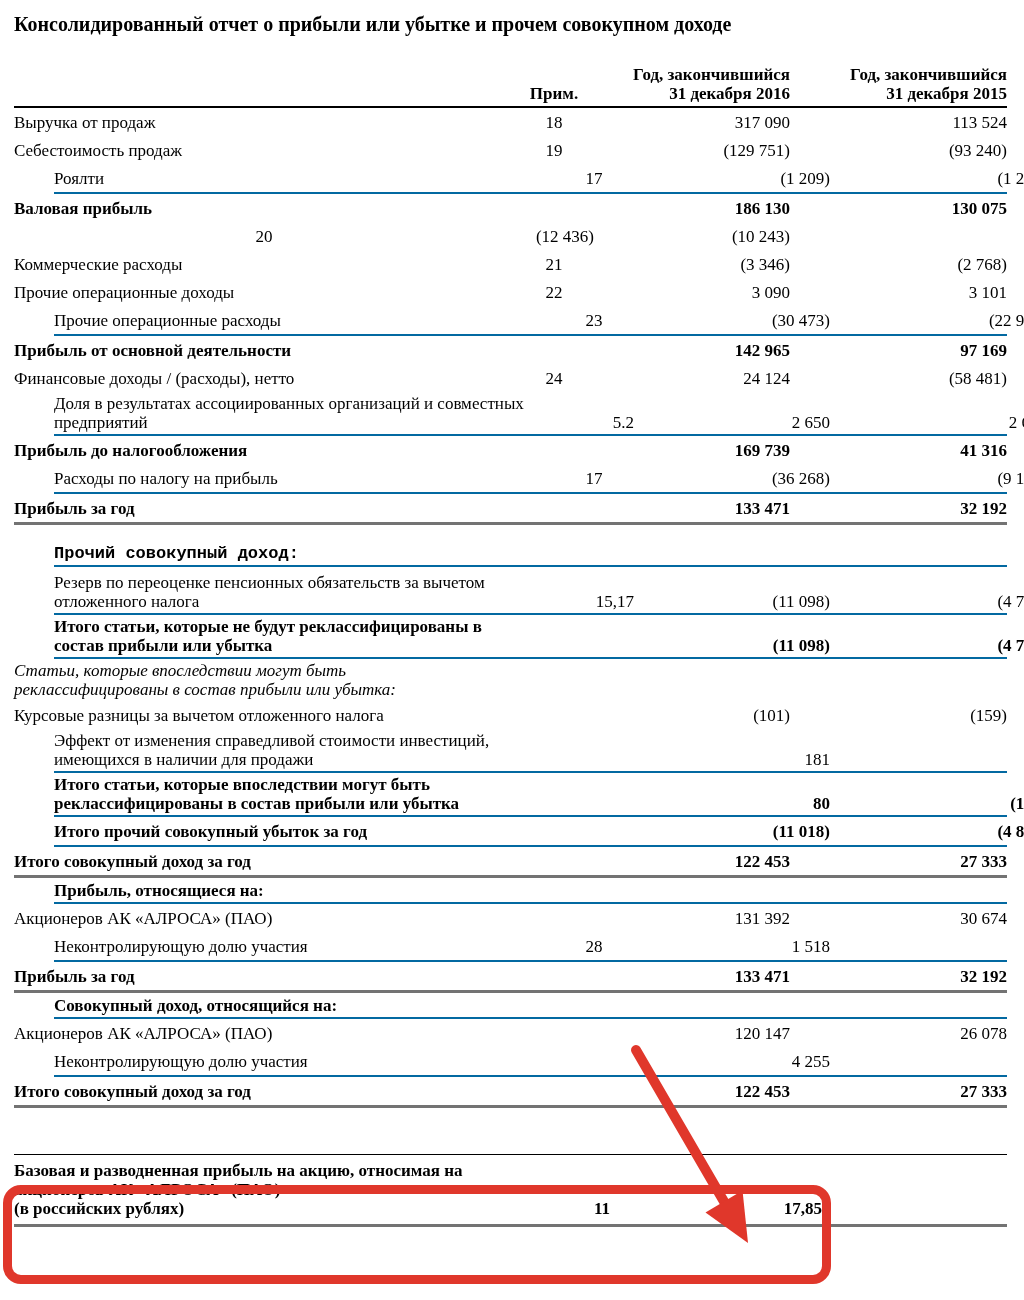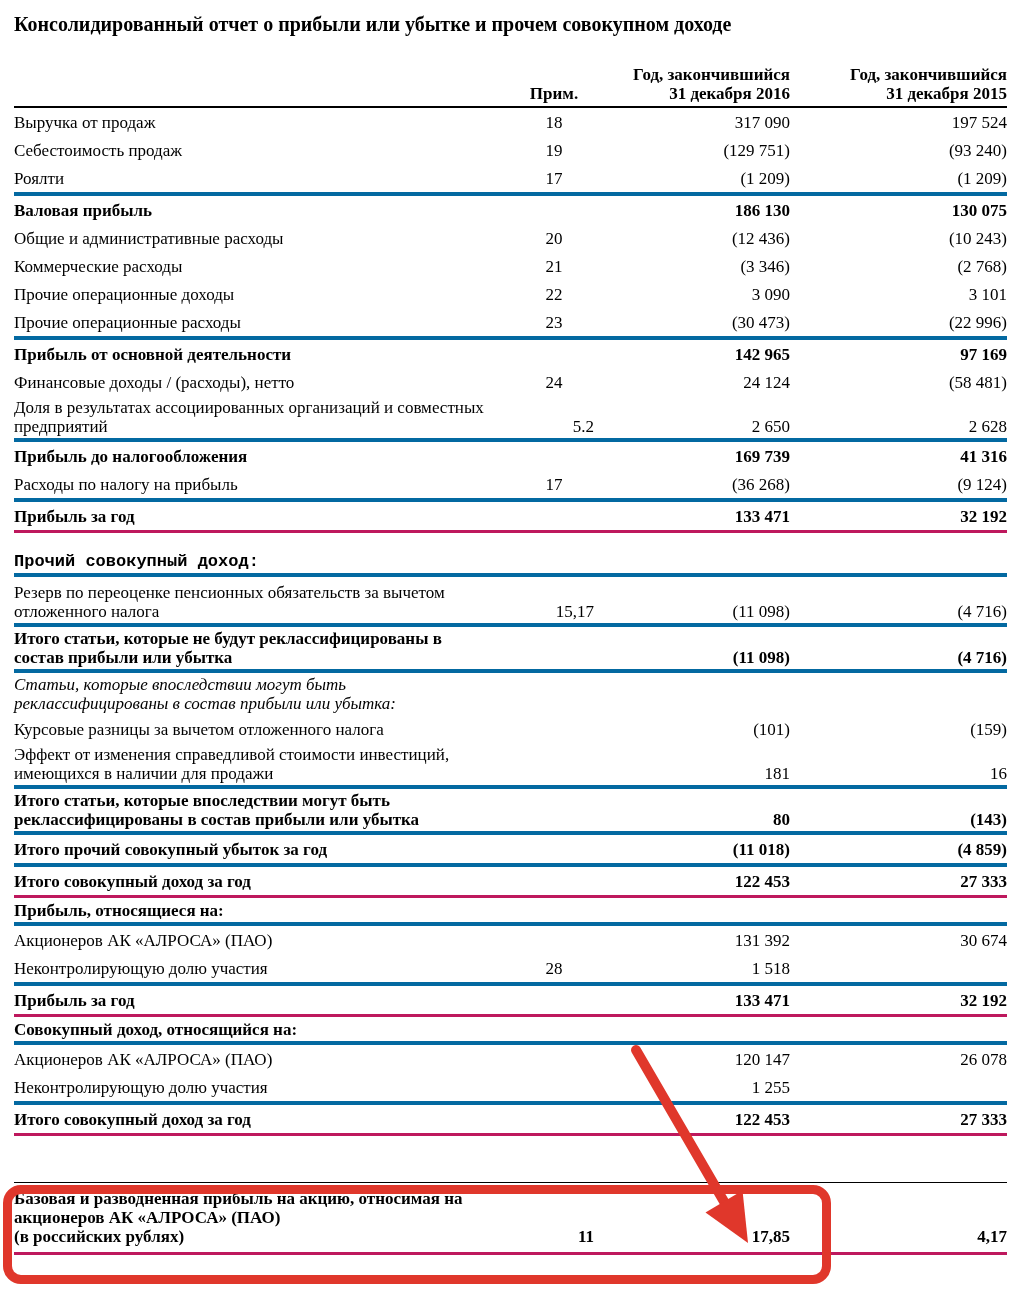--- a/index.html
+++ b/index.html
@@ -19,23 +19,23 @@
     grid-template-columns:500px 80px 196px 217px;
   }
   .cell { font-size:17px; line-height:19px; padding:5px 0 4px 0; white-space:pre-line; }
   .cell-note { text-align:center; }
   .cell-v { text-align:right; }
   .row.multiline .cell { padding:2px 0 2px 0; }
   .row.lastrow .cell { padding:6px 0 6px 0; }
   .row.valign-bottom .cell-note, .row.valign-bottom .cell-v { align-self:end;text-align:right; }
   .row.style-bold .cell { font-weight:bold; }
   .row.style-italic .cell { font-style:italic; }
-  .row.bb-thin  { border-bottom:4px solid #0369a1; }
-  .row.bb-thick { border-bottom:3px solid #be185d; }
-  .row.bt-thin  { border-top:1px solid #000; }
+  .row.bb-thin  { border-bottom:2px solid #0369a1;margin-left:40px; }
+  .row.bb-thick { border-bottom:3px solid #737373; }
+  .row.bt-thin  { border-top:1px solid #000;gap:16px; }
   .row.gap-small { margin-top:16px;font-family:Liberation Mono, monospace; }
   .row.gap-large { margin-top:46px; }
   .row.heading-row .cell { padding:3px 0 2px 0; }
   
   .row-header { border-bottom:2px solid #000; }
   .row-header .cell { font-weight:bold; padding:0 0 3px 0; }
   .row-header .cell-note { align-self:end; }
   
   .highlight-box {
     position:absolute; left:3px; top:1185px; width:828px; height:99px;
@@ -60,42 +60,41 @@
       <div class="cell cell-v">Год, закончившийся
 31 декабря 2016</div>
       <div class="cell cell-v">Год, закончившийся
 31 декабря 2015</div>
     </div>
     <div id="rows-container">
         <div class="row">
           <div class="cell cell-label">Выручка от продаж</div>
           <div class="cell cell-note">18</div>
           <div class="cell cell-v">317 090</div>
-          <div class="cell cell-v">197 524</div>
+          <div class="cell cell-v">113 524</div>
         </div>
         <div class="row">
           <div class="cell cell-label">Себестоимость продаж</div>
           <div class="cell cell-note">19</div>
           <div class="cell cell-v">(129 751)</div>
           <div class="cell cell-v">(93 240)</div>
         </div>
         <div class="row bb-thin">
           <div class="cell cell-label">Роялти</div>
           <div class="cell cell-note">17</div>
           <div class="cell cell-v">(1 209)</div>
           <div class="cell cell-v">(1 209)</div>
         </div>
         <div class="row style-bold">
           <div class="cell cell-label">Валовая прибыль</div>
           <div class="cell cell-note"></div>
           <div class="cell cell-v">186 130</div>
           <div class="cell cell-v">130 075</div>
         </div>
         <div class="row">
-          <div class="cell cell-label">Общие и административные расходы</div>
           <div class="cell cell-note">20</div>
           <div class="cell cell-v">(12 436)</div>
           <div class="cell cell-v">(10 243)</div>
         </div>
         <div class="row">
           <div class="cell cell-label">Коммерческие расходы</div>
           <div class="cell cell-note">21</div>
           <div class="cell cell-v">(3 346)</div>
           <div class="cell cell-v">(2 768)</div>
         </div>
@@ -243,21 +242,21 @@
         </div>
         <div class="row">
           <div class="cell cell-label">Акционеров АК «АЛРОСА» (ПАО)</div>
           <div class="cell cell-note"></div>
           <div class="cell cell-v">120 147</div>
           <div class="cell cell-v">26 078</div>
         </div>
         <div class="row bb-thin">
           <div class="cell cell-label">Неконтролирующую долю участия</div>
           <div class="cell cell-note"></div>
-          <div class="cell cell-v">1 255</div>
+          <div class="cell cell-v">4 255</div>
         </div>
         <div class="row style-bold bb-thick">
           <div class="cell cell-label">Итого совокупный доход за год</div>
           <div class="cell cell-note"></div>
           <div class="cell cell-v">122 453</div>
           <div class="cell cell-v">27 333</div>
         </div>
         <div class="row style-bold bb-thick bt-thin valign-bottom gap-large lastrow multiline">
           <div class="cell cell-label">Базовая и разводненная прибыль на акцию, относимая на
 акционеров АК «АЛРОСА» (ПАО)

